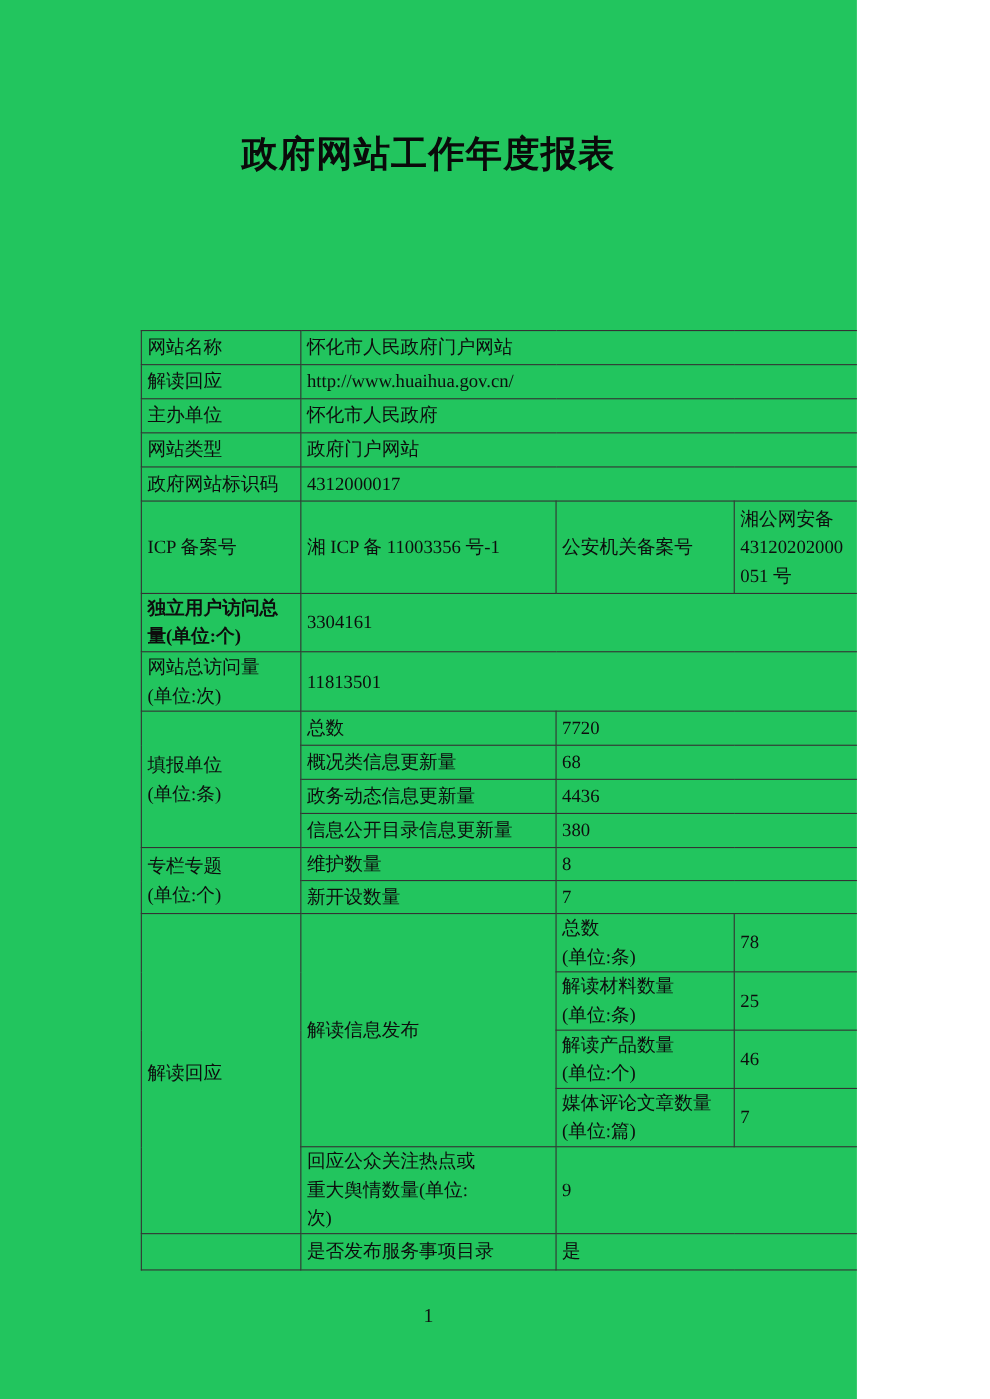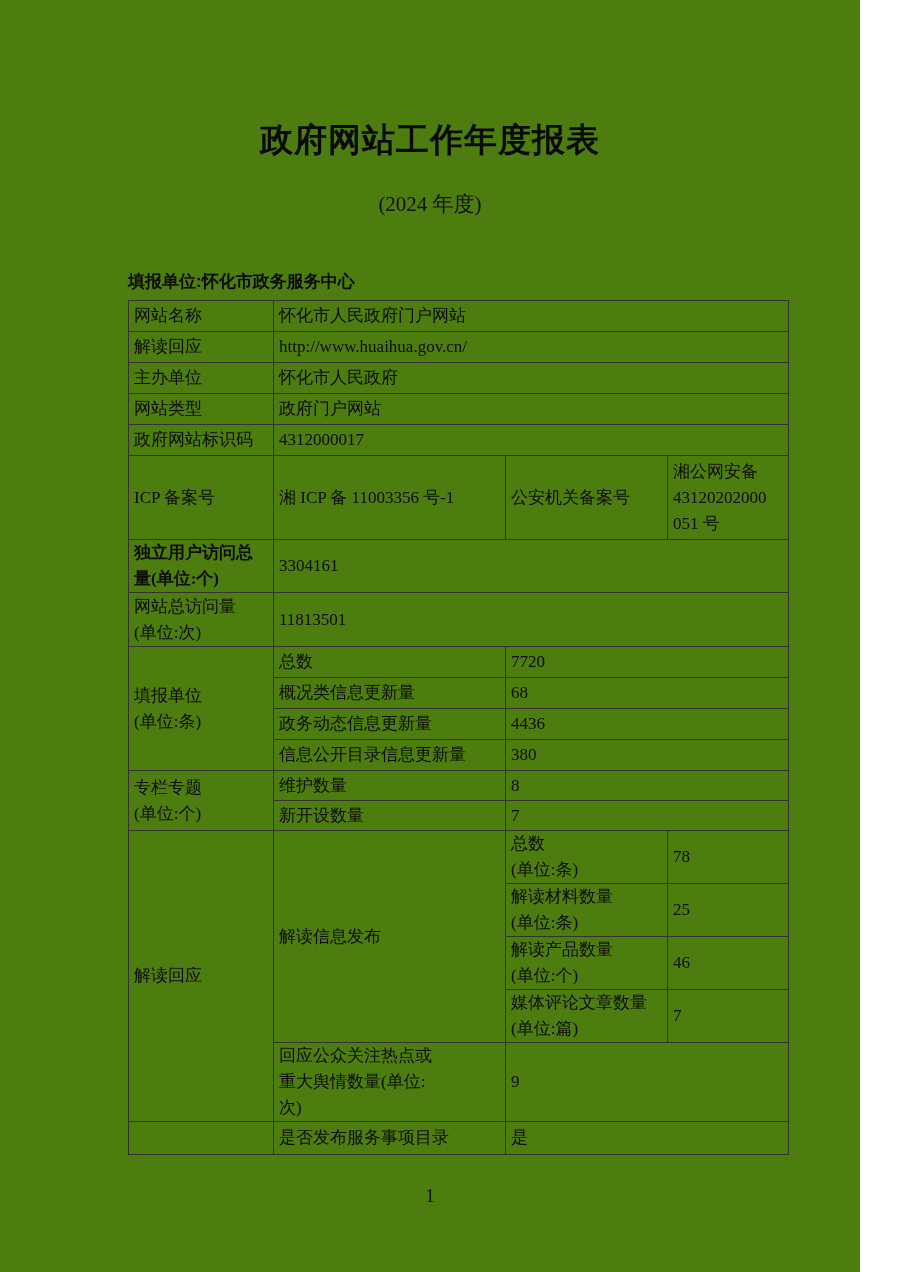--- a/index.html
+++ b/index.html
@@ -1,19 +1,19 @@
 <!DOCTYPE html>
 <html><head>
 <meta charset="utf-8">
 <style>
   html,body{margin:0;padding:0;background:#ffffff;}
   .page{
     position:relative;
-    width:860px;height:1272px;
-    background:#4d7c0f;
+    width:779px;height:1272px;
+    background:#22c55e;
     color:#000;
     font-family:"Liberation Serif","DejaVu Serif",serif;
     overflow:hidden;
   }
   .title{
     position:absolute;top:118px;left:0;width:100%;
     text-align:center;
     font-family:"Liberation Sans","DejaVu Sans",sans-serif;
     font-weight:700;
     font-size:33px;
@@ -65,22 +65,20 @@
     font-size:18px;
     color:#111;
   }
 </style>
 </head>
 <body>
 
 <div class="page">
 
   <div class="title">政府网站工作年度报表</div>
-  <div class="subtitle">(2024 年度)</div>
-  <div class="unit">填报单位:怀化市政务服务中心</div>
 
   <table class="report">
     <colgroup>
       <col style="width:145px">
       <col style="width:232px">
       <col style="width:162px">
       <col style="width:121px">
     </colgroup>
     <tbody>
       <tr class="h31">

